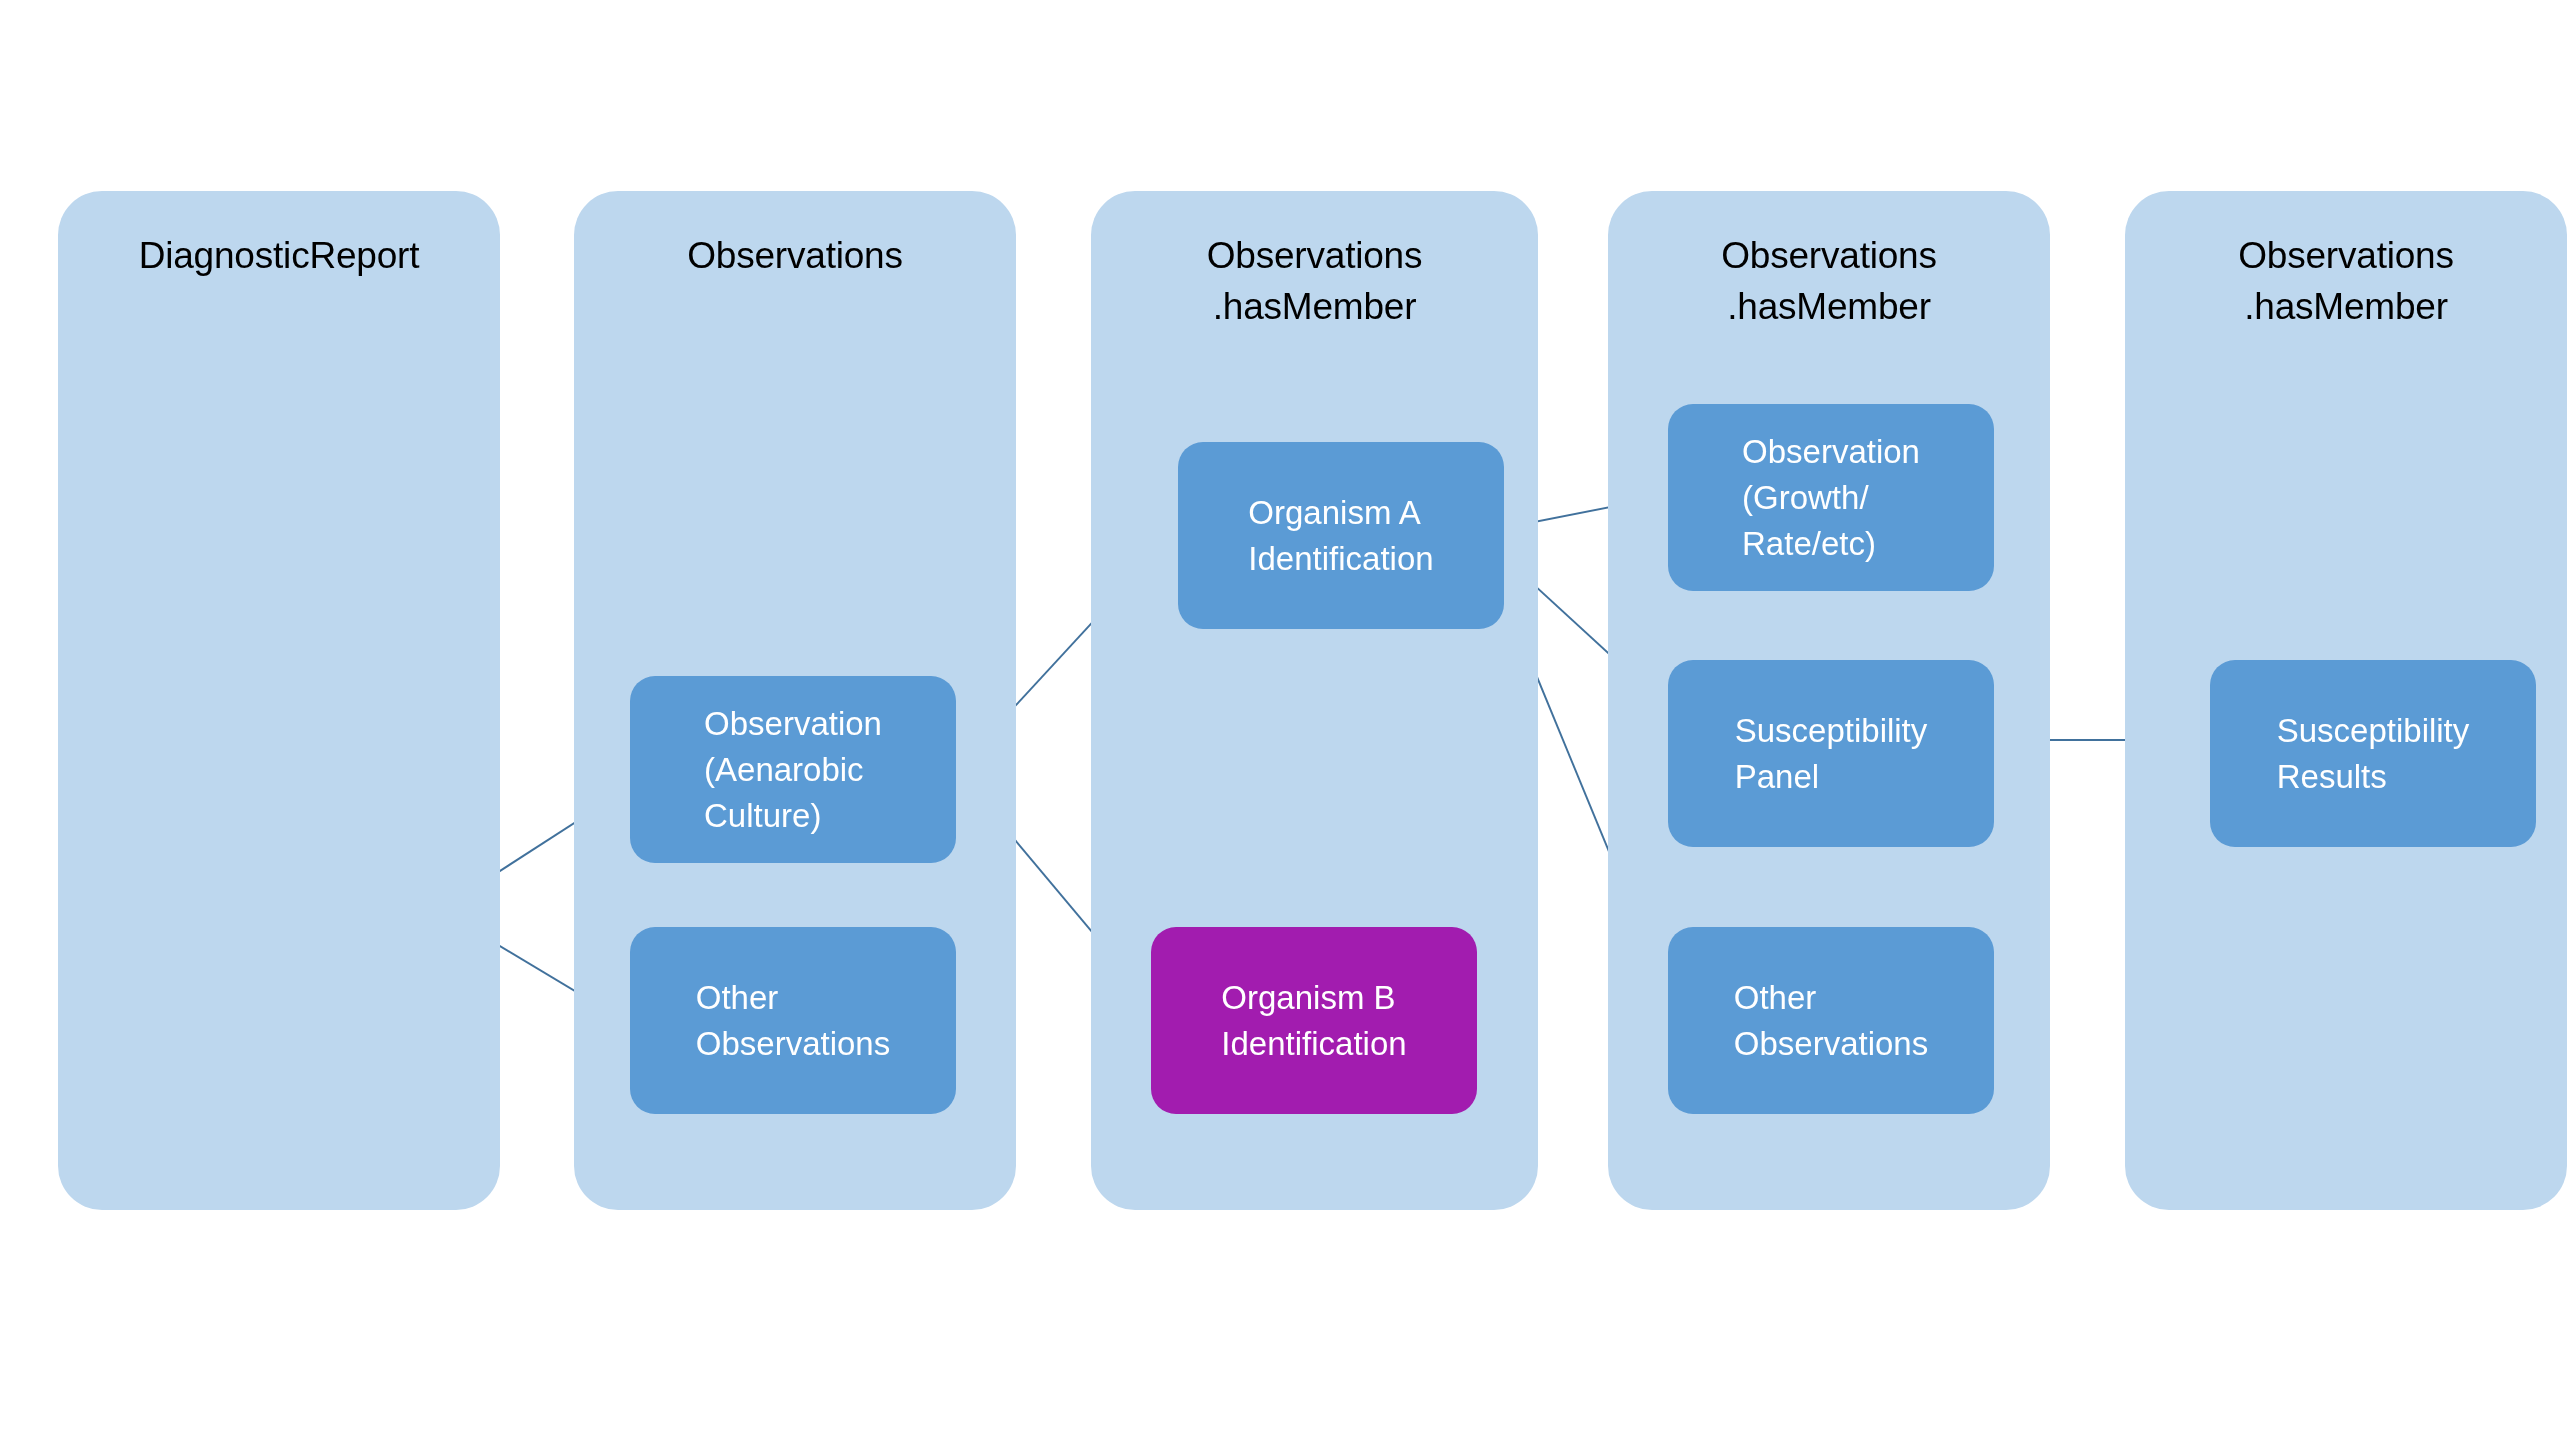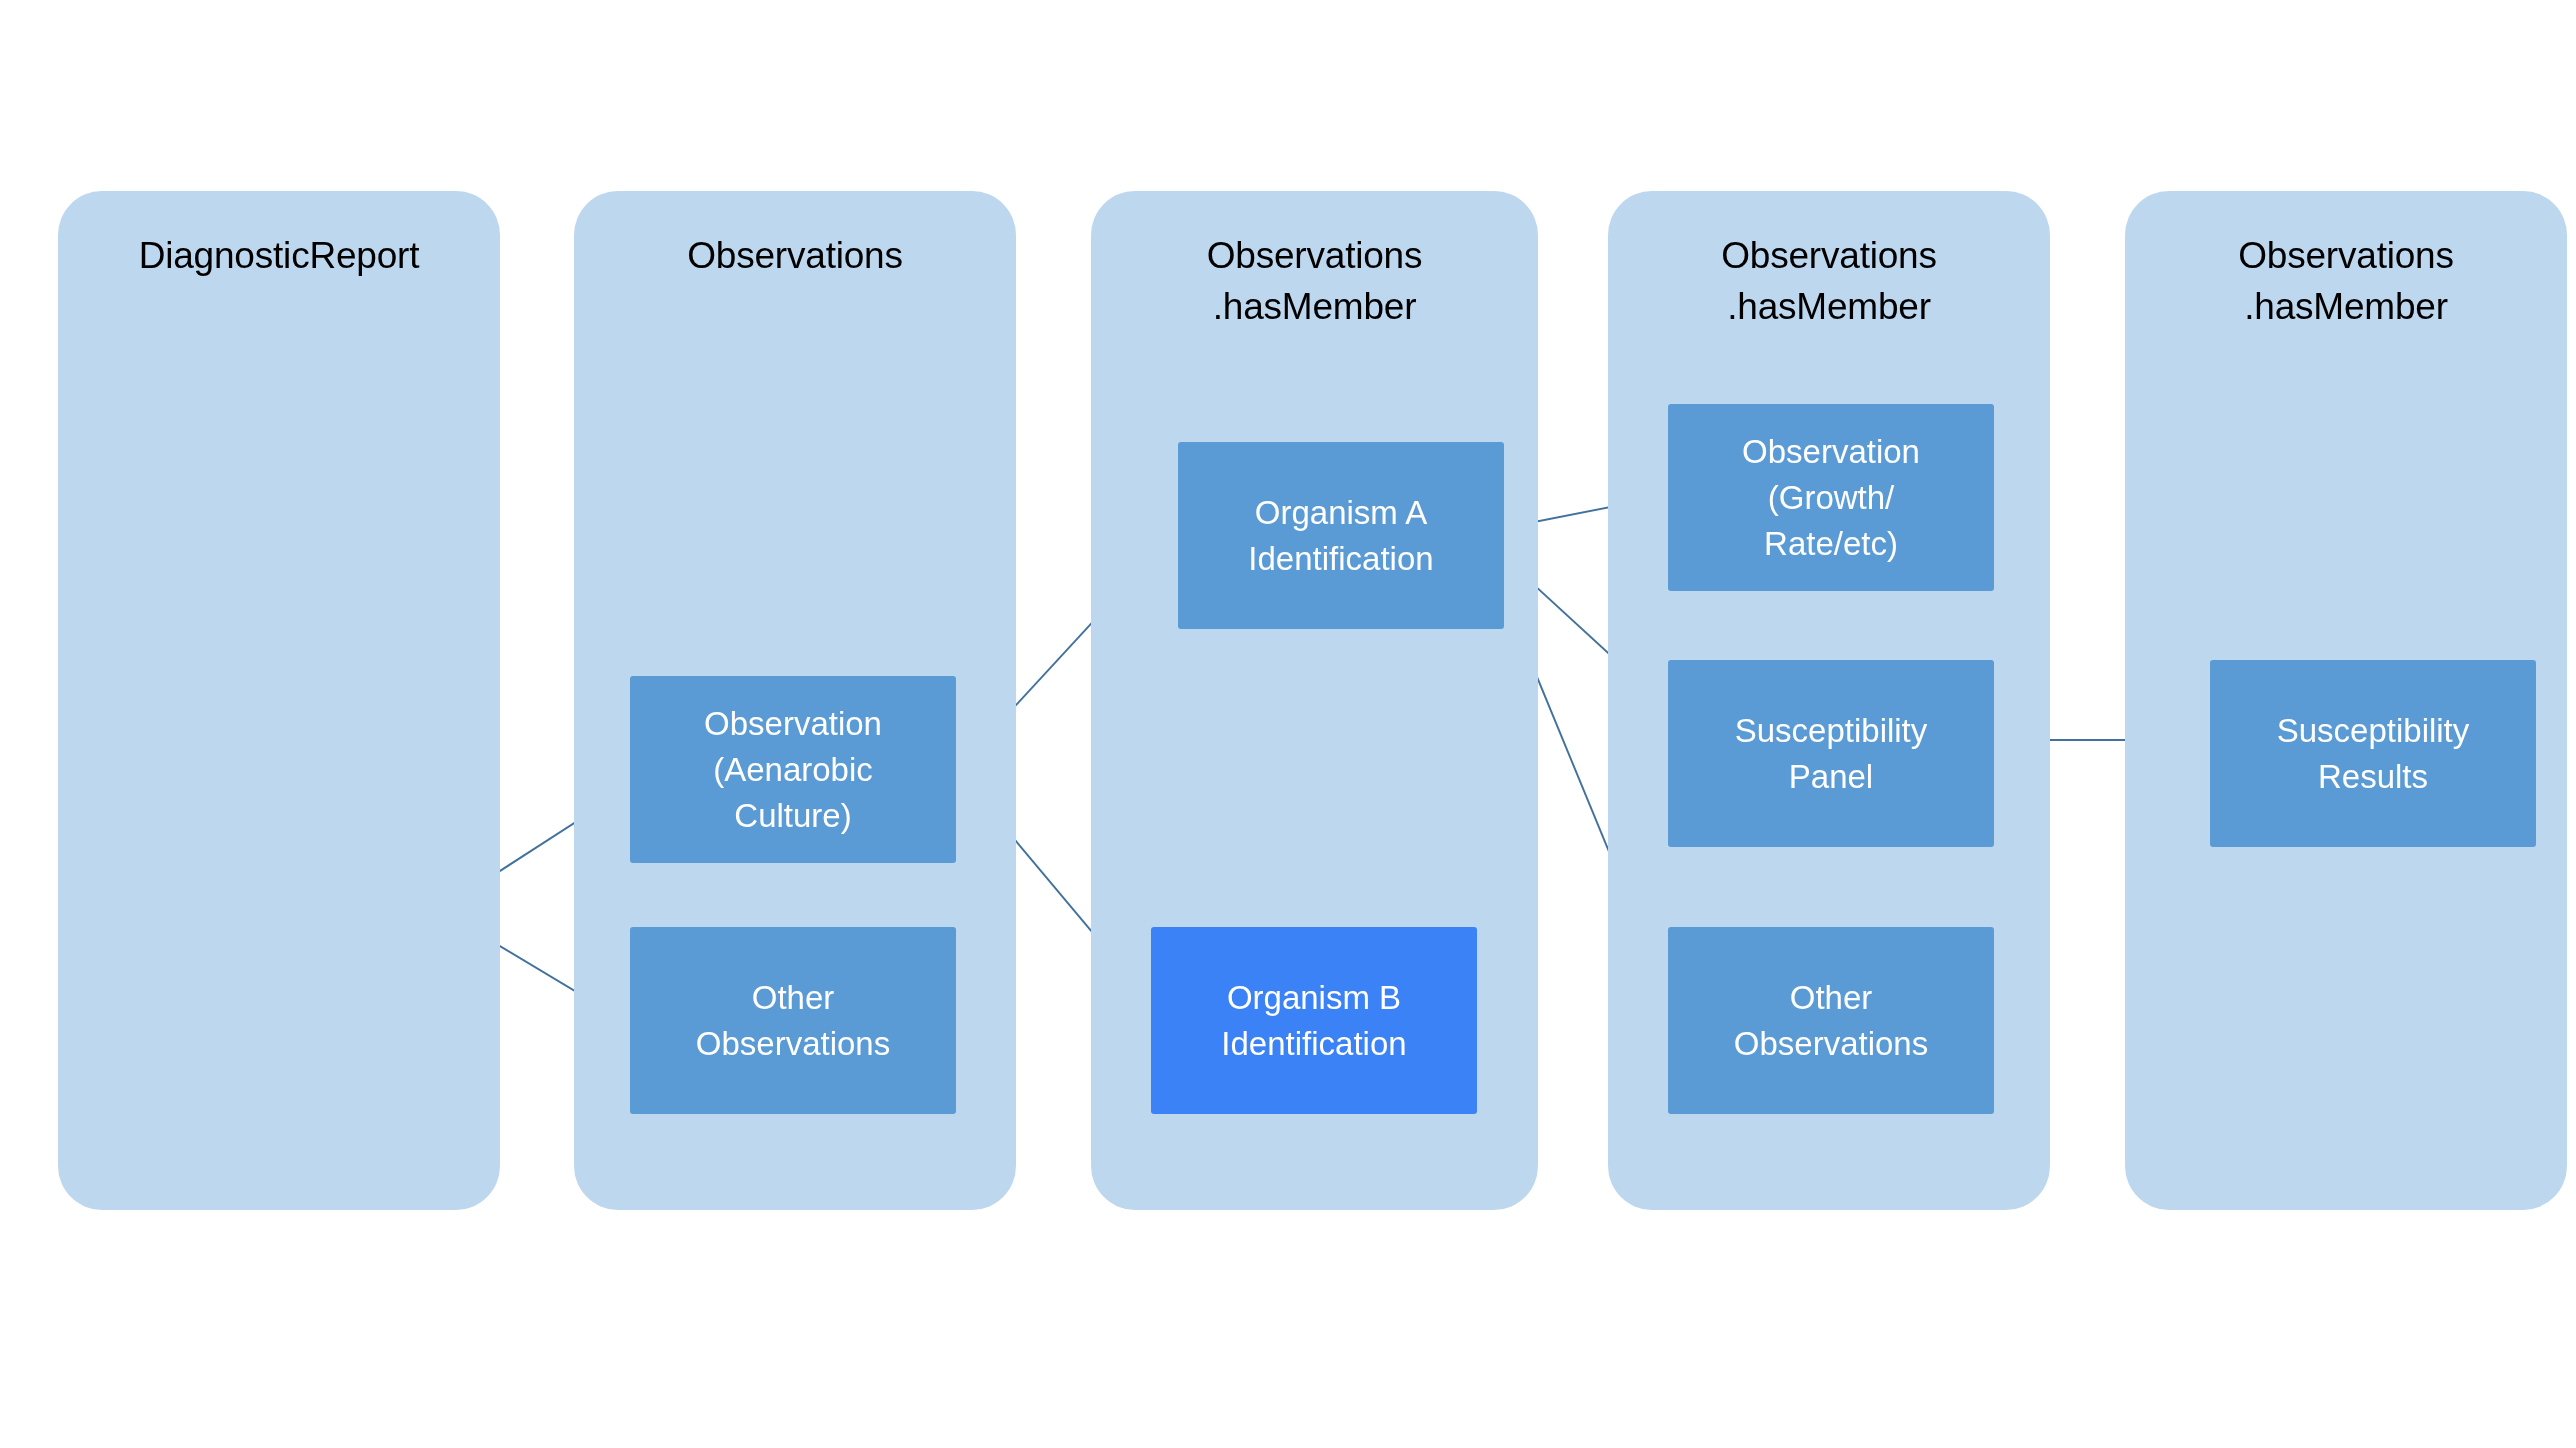--- a/index.html
+++ b/index.html
@@ -33,26 +33,25 @@
     color: #000000;
     font-size: 37px;
     line-height: 51px;
     font-family: "Liberation Sans", sans-serif;
     white-space: pre-line;
     letter-spacing: -0.2px;
   }
   .node {
     position: absolute;
     background: #5B9BD5;
-    border-radius: 3px;
+    border-radius: 25px;
     color: #ffffff;
     display: flex;
     align-items: center;
     justify-content: center;
-    text-align: center;
     font-size: 33px;
     line-height: 46px;
     font-family: "Liberation Sans", sans-serif;
     box-sizing: border-box;
     white-space: pre-line;
     padding: 3.9px 9.7px;
   }
   #edges {
     position: absolute;
     left: 0;
@@ -97,21 +96,21 @@
 .hasMember</div>
   </div>
 
   <div class="node" style="left: 630px; top: 676px; width: 326px; height: 187px; background: rgb(91, 155, 213); color: rgb(255, 255, 255);">Observation
 (Aenarobic
 Culture)</div>
   <div class="node" style="left: 630px; top: 927px; width: 326px; height: 187px; background: rgb(91, 155, 213); color: rgb(255, 255, 255);">Other
 Observations</div>
   <div class="node" style="left: 1178px; top: 442px; width: 326px; height: 187px; background: rgb(91, 155, 213); color: rgb(255, 255, 255);">Organism A
 Identification</div>
-  <div class="node" style="left: 1151px; top: 927px; width: 326px; height: 187px; background: #3b82f6; color: rgb(255, 255, 255);">Organism B
+  <div class="node" style="left: 1151px; top: 927px; width: 326px; height: 187px; background: #a21caf; color: rgb(255, 255, 255);">Organism B
 Identification</div>
   <div class="node" style="left: 1668px; top: 404px; width: 326px; height: 187px; background: rgb(91, 155, 213); color: rgb(255, 255, 255);">Observation
 (Growth/
 Rate/etc)</div>
   <div class="node" style="left: 1668px; top: 660px; width: 326px; height: 187px; background: rgb(91, 155, 213); color: rgb(255, 255, 255);">Susceptibility
 Panel</div>
   <div class="node" style="left: 1668px; top: 927px; width: 326px; height: 187px; background: rgb(91, 155, 213); color: rgb(255, 255, 255);">Other
 Observations</div>
   <div class="node" style="left: 2210px; top: 660px; width: 326px; height: 187px; background: rgb(91, 155, 213); color: rgb(255, 255, 255);">Susceptibility
 Results</div>

